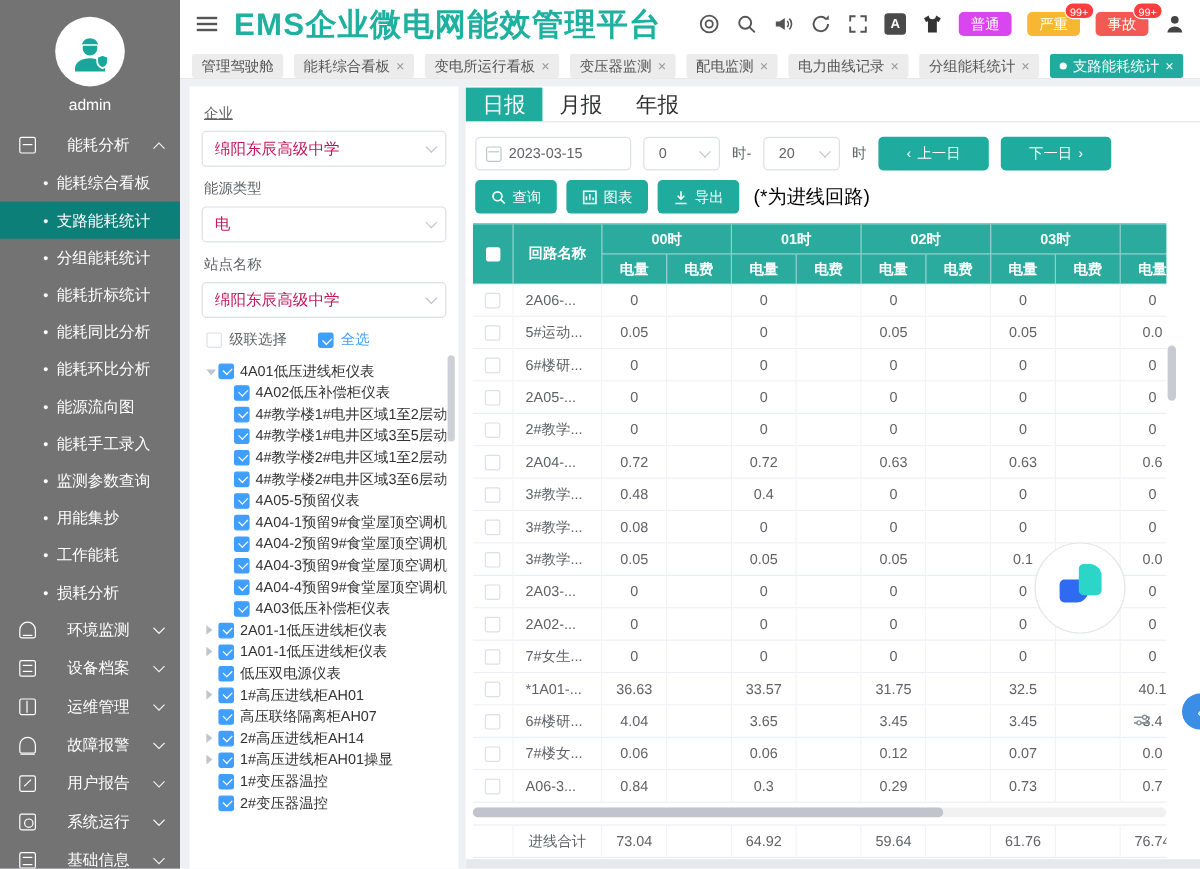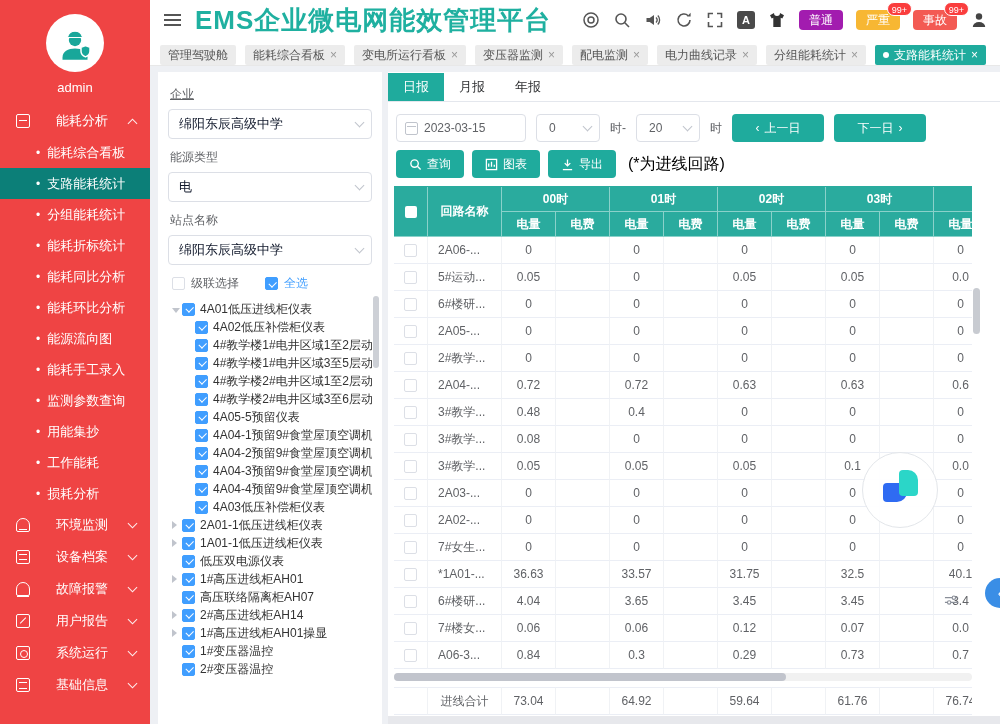--- a/index.html
+++ b/index.html
@@ -1,20 +1,20 @@
 <!DOCTYPE html>
 <html><head>
 <meta charset="utf-8">
 <style>
   * { margin:0; padding:0; box-sizing:border-box; }
   html,body { width:1000px; height:724px; font-family:"Liberation Sans","DejaVu Sans",sans-serif; }
   .app { position:relative; width:1000px; height:724px; background:#eef0f4; overflow:hidden; }
 
   
-  .sidebar { position:absolute; left:0; top:0; width:150px; height:724px; background:#ef4444; color:#fff; overflow:hidden; z-index:5; }
+  .sidebar { position:absolute; left:0; top:0; width:150px; height:724px; background:#737373; color:#fff; overflow:hidden; z-index:5; }
   .avatar-wrap { text-align:center; padding-top:14px; }
   .avatar { width:58px; height:58px; border-radius:50%; background:#fff; margin:0 auto; display:flex; align-items:center; justify-content:center; }
   .uname { font-size:13px; margin-top:8px; color:#fff; }
   .menu { margin-top:10px; }
   .group-row, .group-head { height:32px; display:flex; align-items:center; padding:0 14px 0 16px; font-size:13px; cursor:pointer; }
   .group-row .glabel, .group-head .glabel { flex:1; margin-left:26px; }
   .sub-item { height:31px; display:flex; align-items:center; padding-left:36px; font-size:13px; cursor:pointer; }
   .sub-item .bullet { margin-right:7px; font-size:12px; }
   .sub-item.active { background:#0c7f78; }
   .chev { width:7px; height:7px; border-right:1.5px solid rgba(255,255,255,.9); border-bottom:1.5px solid rgba(255,255,255,.9); transform:rotate(45deg); margin-top:-3px; }
@@ -35,39 +35,39 @@
 
   
   .topbar { position:absolute; left:150px; top:0; width:850px; height:40px; background:#fff; display:flex; align-items:center; padding:0 12px; }
   .hamburger { width:17px; height:12px; border-top:2px solid #555; border-bottom:2px solid #555; position:relative; margin:0 14px 0 2px; cursor:pointer; }
   .hamburger::after { content:""; position:absolute; left:0; right:0; top:3px; border-top:2px solid #555; }
   .title { font-size:26px; font-weight:bold; color:#1fb0a0; letter-spacing:1px; }
   .top-right { margin-left:auto; display:flex; align-items:center; gap:13px; }
   .ticon { width:18px; height:18px; display:inline-flex; cursor:pointer; }
   .fontsize-box { width:18px; height:18px; background:#4a4a4a; border-radius:3px; color:#fff; font-size:11px; font-weight:bold; display:flex; align-items:center; justify-content:center; cursor:pointer; }
   .badge { height:20px; border-radius:4px; color:#fff; font-size:12px; padding:0 10px; display:inline-flex; align-items:center; position:relative; cursor:pointer; }
-  .badge.green { background:#a21caf;text-align:center; }
+  .badge.green { background:#d946ef;text-align:center; }
   .badge.yellow { background:#f7b733; }
   .badge.red { background:#f35a53; }
   .bubble { position:absolute; top:-8px; right:-12px; background:#fa3e3e; color:#fff; font-size:9px; height:14px; line-height:14px; border-radius:7px; padding:0 4px; border:1px solid #fff; }
 
   
   .tabstrip { position:absolute; left:150px; top:40px; width:850px; height:26px; background:#fff; border-bottom:1px solid #e8e8e8; display:flex; align-items:flex-end; gap:9px; padding:0 10px; }
   .tab-chip { background:#ececec; color:#555; font-size:12px; height:20px; display:inline-flex; align-items:center; gap:5px; padding:0 8px; border-radius:2px; cursor:pointer; white-space:nowrap; }
   .tab-chip .dot { display:none; width:6px; height:6px; border-radius:50%; background:#fff; }
   .tab-chip .close { color:#999; font-size:12px; cursor:pointer; }
   .tab-chip.active { background:#1fab9d; color:#fff; }
   .tab-chip.active .dot { display:inline-block; }
   .tab-chip.active .close { color:#fff; }
 
   
   .filter-panel { position:absolute; left:158px; top:72px; width:224px; height:652px; background:#fff; padding:14px 10px 0 10px; overflow:hidden; }
   .flabel { font-size:12px; color:#606266; margin:0 0 6px 2px; }
   .flabel.u { text-decoration:underline; }
-  .selbox { height:30px; border:1px solid #dcdfe6; border-radius:4px; display:flex; align-items:center; padding:0 8px 0 10px; font-size:13px; color:#0f172a; margin-bottom:10px; cursor:pointer; }
+  .selbox { height:30px; border:1px solid #dcdfe6; border-radius:4px; display:flex; align-items:center; padding:0 8px 0 10px; font-size:13px; color:#be185d; margin-bottom:10px; cursor:pointer; }
   .selbox .val { flex:1; white-space:nowrap; overflow:hidden; }
   .gchev { width:7px; height:7px; border-right:1.5px solid #c0c4cc; border-bottom:1.5px solid #c0c4cc; transform:rotate(45deg); margin-top:-3px; flex:0 0 7px; }
   .search-input { width:100%; height:32px; border:1px solid #d9dcf0; border-radius:4px; padding:0 10px; font-size:12px; color:#606266; margin:8px 0 10px 0; font-family:inherit; }
   .search-input::placeholder { color:#c0c4cc; }
   .cbrow { display:flex; align-items:center; gap:26px; margin:2px 0 8px 4px; }
   .cbpair { display:flex; align-items:center; gap:6px; font-size:12px; color:#606266; cursor:pointer; }
   .cbpair .all { color:#409eff; }
   .box { width:13px; height:13px; border:1px solid #dcdfe6; border-radius:2px; background:#fff; display:inline-block; position:relative; flex:0 0 13px; }
   .box.ck { background:#409eff; border-color:#409eff; }
   .box.ck::after { content:""; position:absolute; left:3px; top:2.5px; width:6px; height:3.5px; border-left:1.6px solid #fff; border-bottom:1.6px solid #fff; transform:rotate(-45deg); }
@@ -78,21 +78,21 @@
   .tree-item.exp-down .exp::before { border-top:5px solid #c0c4cc; border-left:4px solid transparent; border-right:4px solid transparent; margin-top:2px; }
   .tree-item.exp-right .exp::before { border-left:5px solid #c0c4cc; border-top:4px solid transparent; border-bottom:4px solid transparent; }
   .tree-item .box { margin:0 5px 0 0; }
   .tree-item.lv1 { padding-left:17px; }
   .tree-item.lv0 { padding-left:4px; }
   .tree-thumb { position:absolute; right:3px; top:224px; width:6px; height:72px; background:#cdd0d6; border-radius:3px; }
 
   
   .report-panel { position:absolute; left:388px; top:72px; width:612px; height:652px; background:#fff; overflow:hidden; }
   .rtabs { height:30px; border-bottom:1px solid #e4e7ed; display:flex; align-items:flex-end; }
-  .rtab { height:28px; min-width:56px; padding:0 14px; display:inline-flex; align-items:center; justify-content:center; font-size:13px; color:#303133; cursor:pointer; }
+  .rtab { height:28px; min-width:56px; padding:0 14px; display:inline-flex; align-items:center; justify-content:center; font-size:18px; color:#303133; cursor:pointer; }
   .rtab.active { background:#1fab9d; color:#fff; }
   .ctrl-row { display:flex; align-items:center; gap:10px; margin:12px 0 0 8px; }
   .ctrl-row2 { display:flex; align-items:center; gap:8px; margin:8px 0 0 8px; }
   .date-box { width:130px; height:28px; border:1px solid #dcdfe6; border-radius:4px; display:flex; align-items:center; gap:6px; padding:0 8px; font-size:12px; color:#606266; }
   .cal { width:13px; height:13px; border:1.4px solid #c0c4cc; border-radius:2px; position:relative; flex:0 0 13px; }
   .cal::before { content:""; position:absolute; left:1px; right:1px; top:3px; border-top:1.4px solid #c0c4cc; }
   .hour-sel { width:64px; height:28px; border:1px solid #dcdfe6; border-radius:4px; display:flex; align-items:center; padding:0 8px 0 12px; font-size:12px; color:#606266; cursor:pointer; }
   .hour-sel .val { flex:1; }
   .lbl { font-size:12px; color:#606266; }
   .btn { height:28px; background:#1fab9d; color:#fff; border:none; border-radius:4px; font-size:12px; display:inline-flex; align-items:center; justify-content:center; gap:5px; padding:0 13px; cursor:pointer; font-family:inherit; }
@@ -219,20 +219,25 @@
             <span class="glabel">环境监测</span>
             <span class="chev"></span>
           </div>
 
           <div class="group-row g-dev">
             <span class="gicon"></span>
             <span class="glabel">设备档案</span>
             <span class="chev"></span>
           </div>
 
+          <div class="group-row g-ops">
+            <span class="gicon"></span>
+            <span class="glabel">运维管理</span>
+            <span class="chev"></span>
+          </div>
 
           <div class="group-row g-alarm">
             <span class="gicon"></span>
             <span class="glabel">故障报警</span>
             <span class="chev"></span>
           </div>
 
           <div class="group-row g-report">
             <span class="gicon"></span>
             <span class="glabel">用户报告</span>

